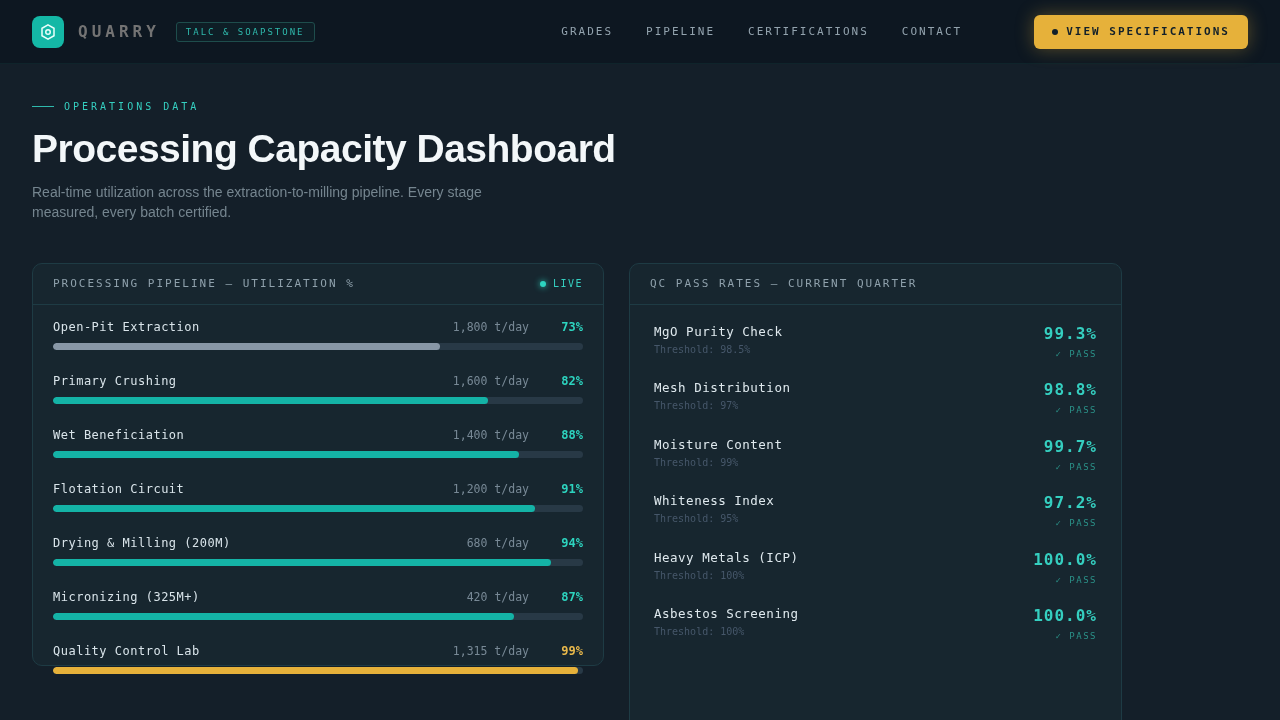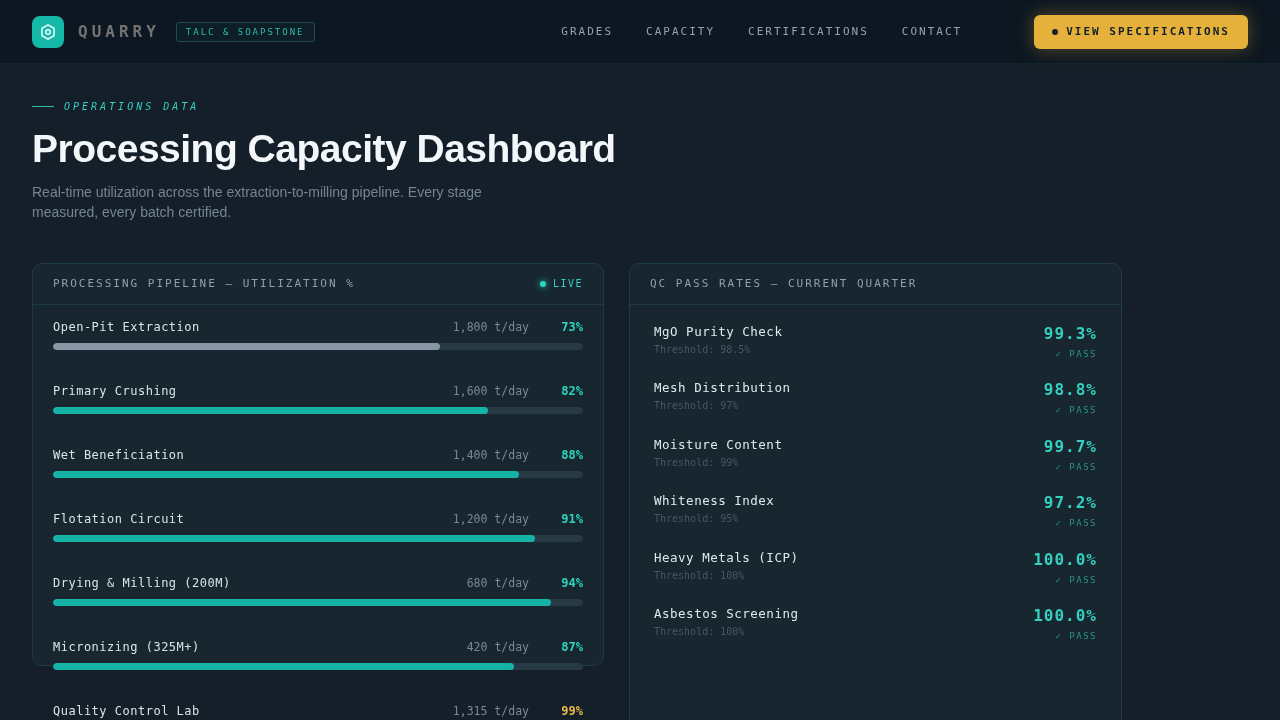--- a/index.html
+++ b/index.html
@@ -38,21 +38,21 @@
   .cta-btn {
     background:#e6b13a; color:#12202a; border:none; border-radius:6px;
     height:34px; padding:0 18px; font-family:inherit; font-size:11px;
     font-weight:bold; letter-spacing:2px; cursor:pointer;
     box-shadow:0 0 18px rgba(230,177,58,0.35);
     display:flex; align-items:center; gap:8px;
   }
   .cta-dot { width:6px; height:6px; border-radius:50%; background:#12202a; }
   
   .hero { padding:37px 32px 0; }
-  .eyebrow { display:flex; align-items:center; gap:10px;font-style:italic; }
+  .eyebrow { display:flex; align-items:center; gap:10px; }
   .eyebrow-line { width:22px; height:1px; background:#2fb9ac; }
   .eyebrow-text { color:#35cfc0; font-size:10px; letter-spacing:3px; }
   .page-title {
     margin-top:15px; color:#f3f7f9; font-size:39px; font-weight:700;
     letter-spacing:-0.5px; font-family:"Liberation Sans", sans-serif;
   }
   .page-sub {
     margin-top:11px; color:#75858f; font-size:14px; line-height:1.45;
     max-width:460px; font-family:"Liberation Sans", sans-serif;
   }
@@ -64,21 +64,21 @@
   .card-header {
     height:41px; display:flex; align-items:center; justify-content:space-between;
     padding:0 20px; border-bottom:1px solid #1e3b44;
   }
   .card-title { color:#8fa1ac; font-size:11px; letter-spacing:2px; }
   .live-badge { display:flex; align-items:center; gap:7px; color:#35cfc0; font-size:10px; letter-spacing:1.5px; }
   .live-dot { width:6px; height:6px; border-radius:50%; background:#2dd4bf; box-shadow:0 0 6px #2dd4bf; }
   
   .pipeline-card { width:572px; height:403px; }
   .pipeline-body { padding:15px 20px 0; }
-  .stage { margin-bottom:34px; }
+  .stage { margin-bottom:24px; }
   .stage-top { display:flex; align-items:baseline; margin-bottom:9px; }
   .stage-name { color:#d9e4ea; font-size:12px; flex:1; letter-spacing:0.5px; }
   .stage-val { color:#788996; font-size:11.5px; margin-right:20px; }
   .stage-pct { width:34px; text-align:right; font-size:12px; font-weight:bold; }
   .stage-pct.teal { color:#2dd4bf; }
   .stage-pct.amber { color:#eab94b; }
   .bar-track { height:7px; background:#283946; border-radius:4px; overflow:hidden; }
   .bar-fill { height:100%; border-radius:4px; }
   .bar-fill.teal { background:#14b3a6; }
   .bar-fill.slate { background:#8897a6; }
@@ -114,21 +114,21 @@
     <svg width="18" height="18" viewBox="0 0 24 24" fill="none" stroke="#eafffb" stroke-width="2">
       <path d="M12 2.5 L20 7 L20 17 L12 21.5 L4 17 L4 7 Z"></path>
       <circle cx="12" cy="12" r="3" stroke-width="2"></circle>
     </svg>
   </div>
   <div class="brand">QUARRY</div>
   <div class="brand-badge">TALC &amp; SOAPSTONE</div>
 
   <div class="nav-links">
     <button class="nav-link">GRADES</button>
-    <button class="nav-link">CAPACITY</button>
+    <button class="nav-link">PIPELINE</button>
     <button class="nav-link">CERTIFICATIONS</button>
     <button class="nav-link">CONTACT</button>
   </div>
 
   <button class="cta-btn">
     <span class="cta-dot"></span>
     <span>VIEW SPECIFICATIONS</span>
   </button>
 </div>
 

